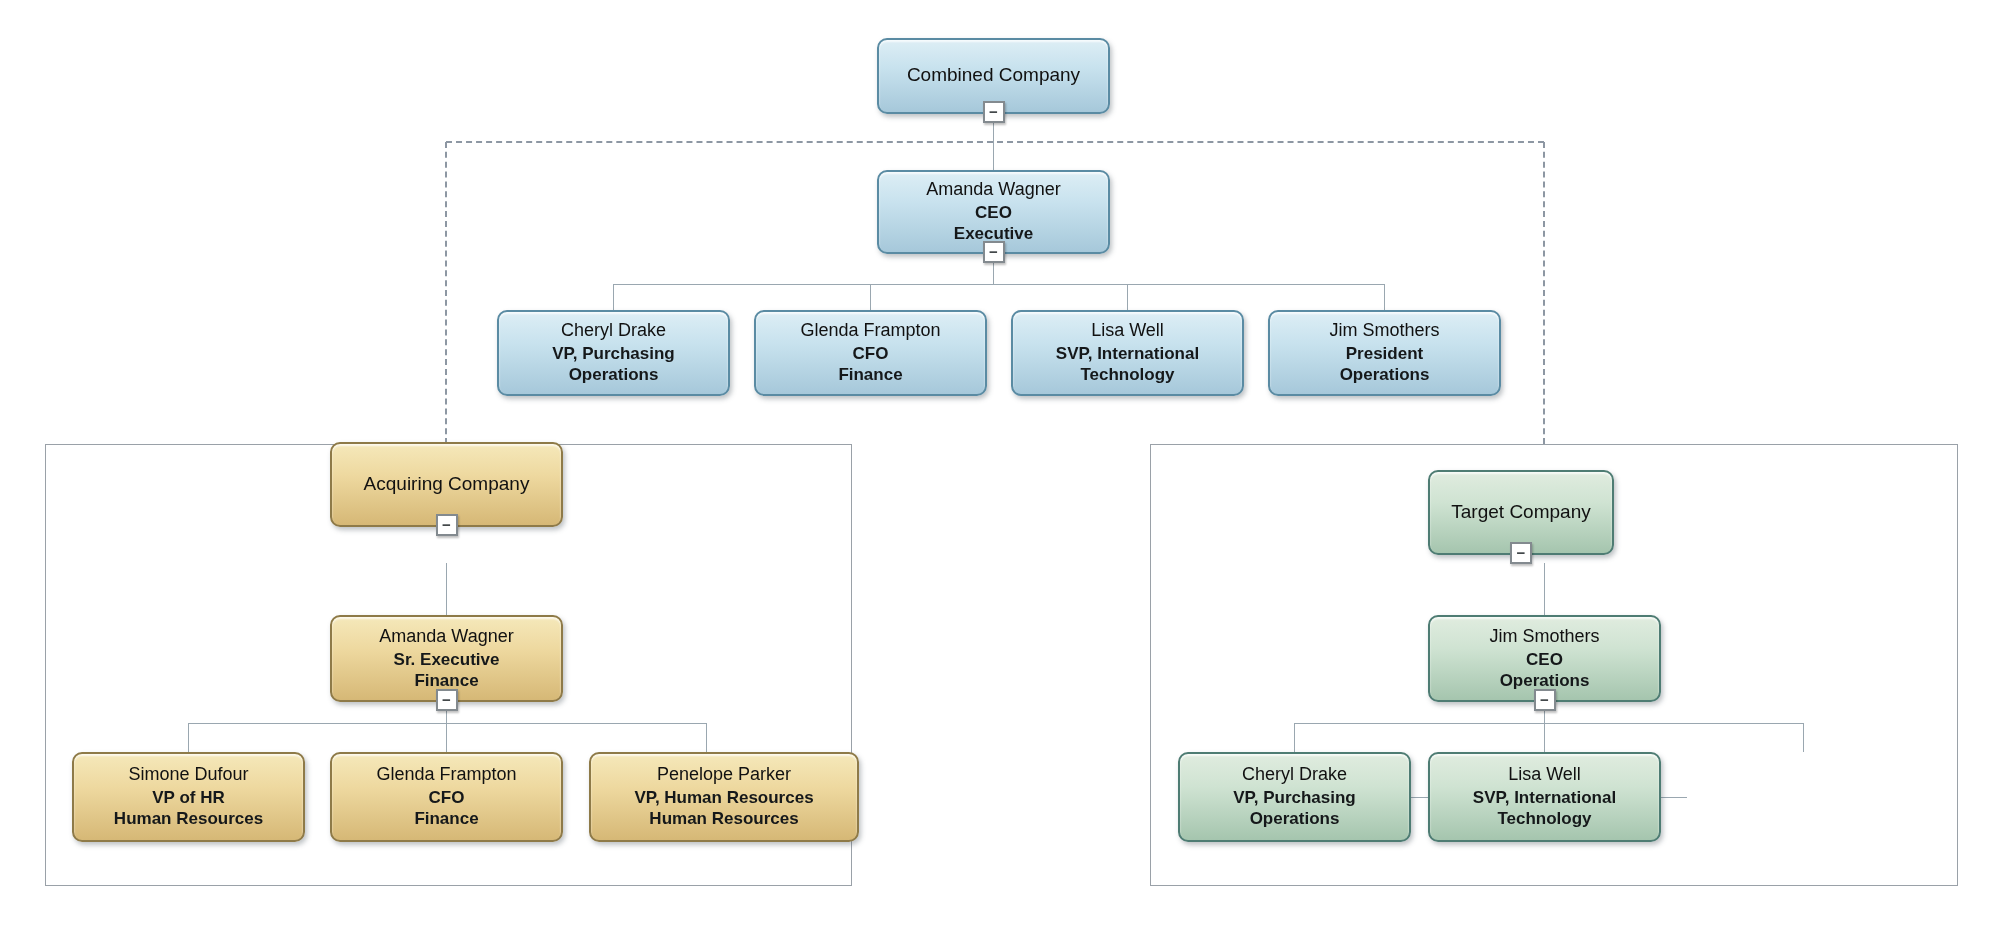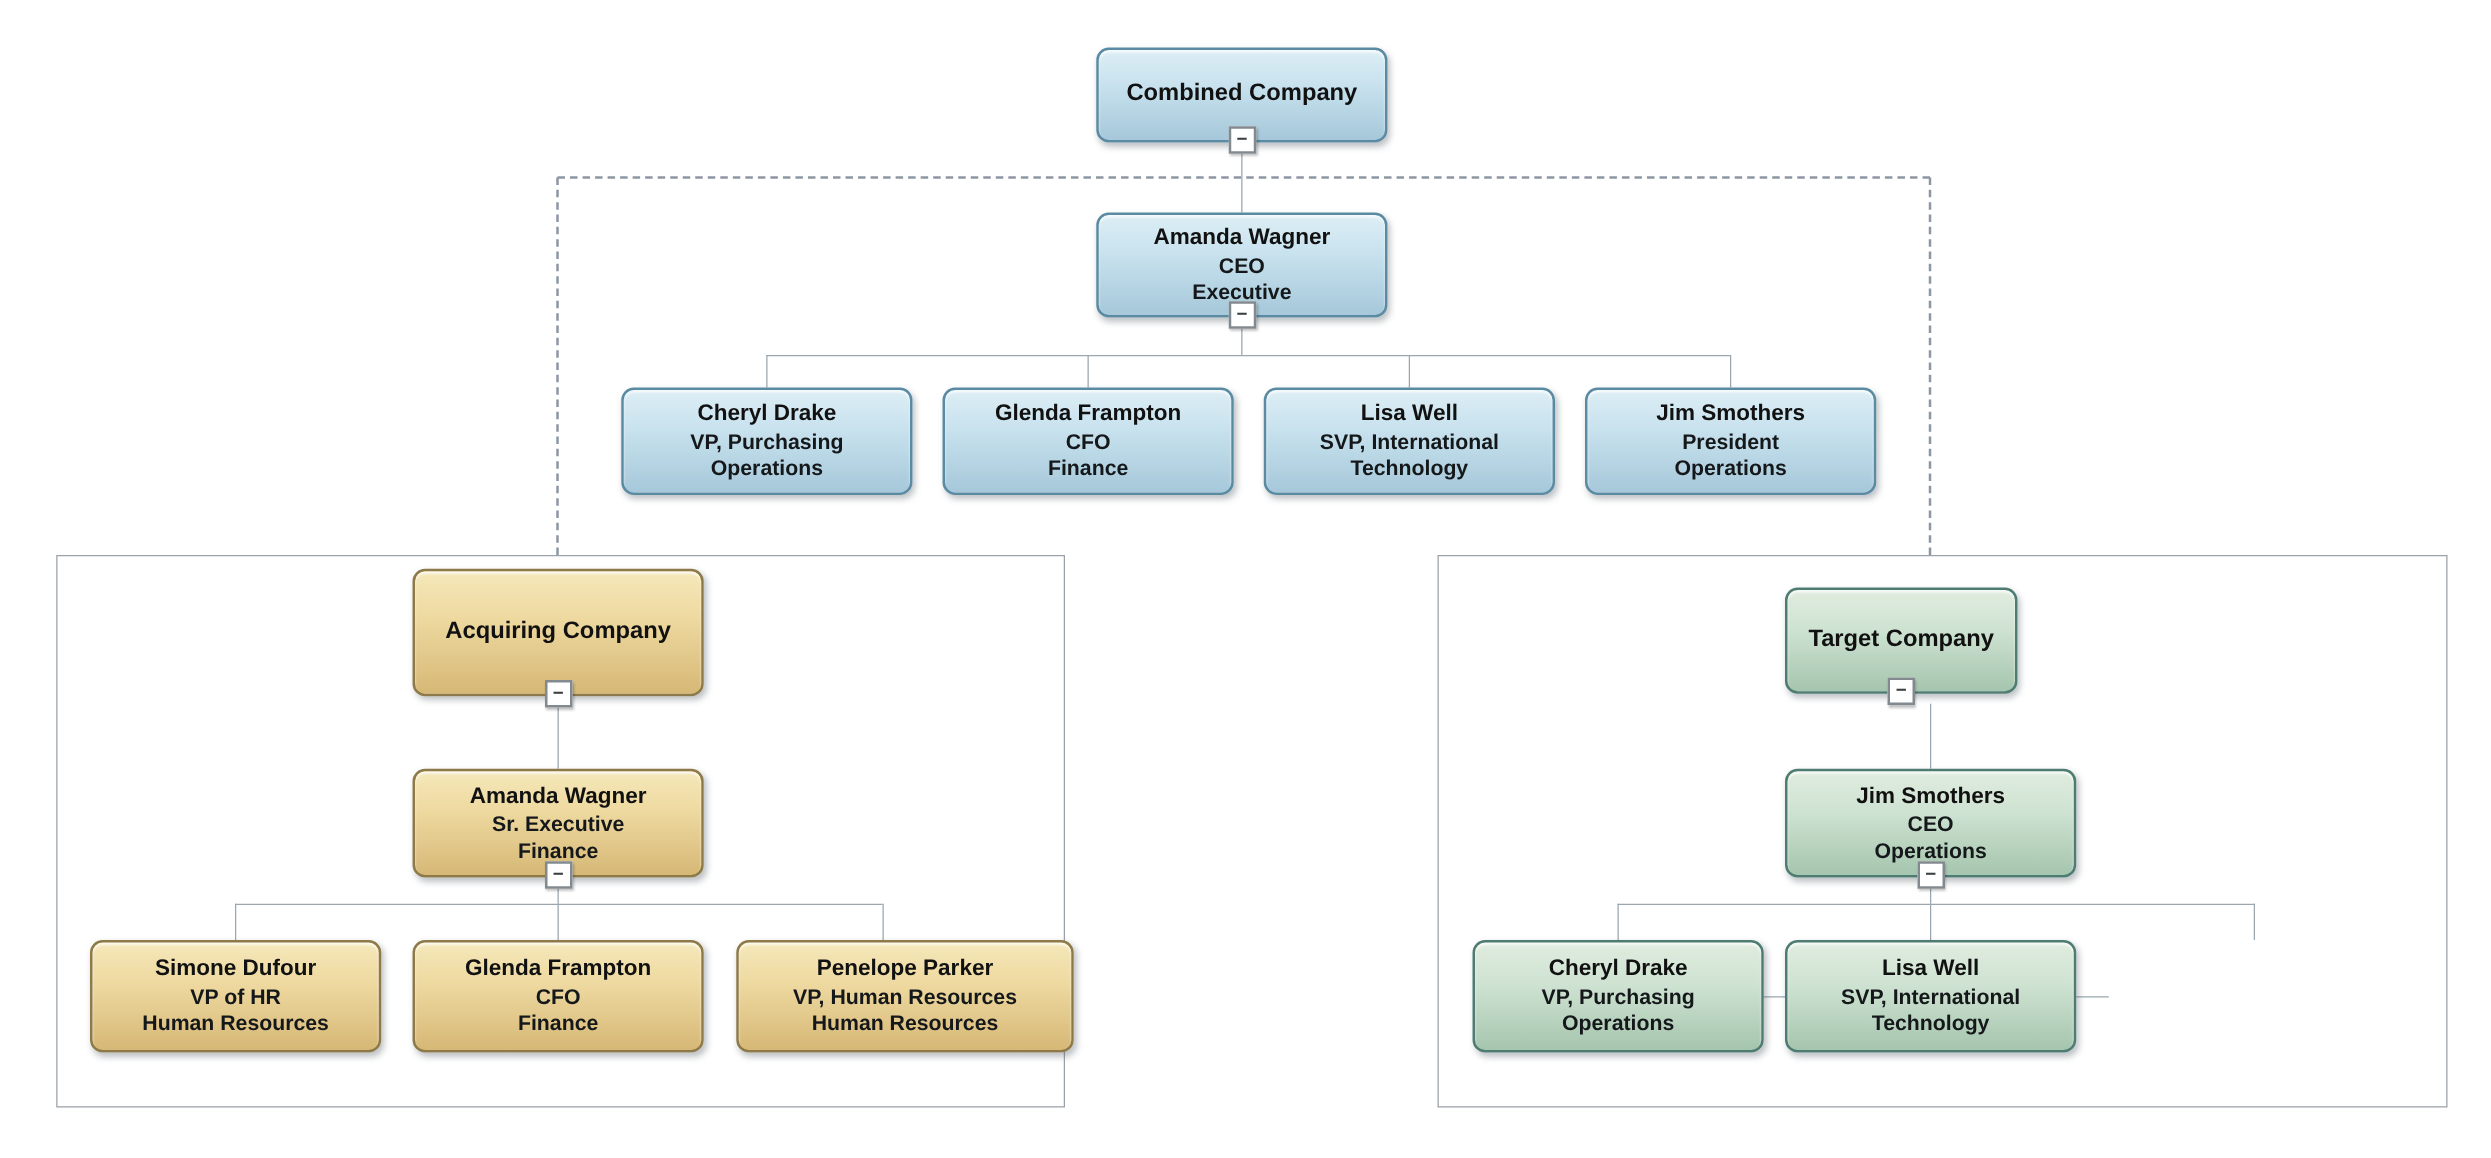--- a/index.html
+++ b/index.html
@@ -33,21 +33,21 @@
     background:linear-gradient(180deg,#ddeef5 0%,#c8e2ee 38%,#a6c8da 100%);
   }
   .node.tan{
     border:2px solid var(--tan-border,#8e7a48);
     background:linear-gradient(180deg,#f5e8ba 0%,#eed9a0 38%,#d6b876 100%);
   }
   .node.green{
     border:2px solid var(--green-border,#4e7c73);
     background:linear-gradient(180deg,#e0ecdf 0%,#cfe3d2 38%,#a5c5ae 100%);
   }
-  .nname{font-size:18px;font-weight:700;color:#111;line-height:1.2;margin-bottom:1px;}
+  .nname{font-size:18px;font-weight:400;color:#111;line-height:1.2;margin-bottom:1px;}
   .nname.big{font-size:19px;}
   .nsub{font-size:17px;color:#15181a;line-height:1.25;font-weight:700;}
   .collapse{
     position:absolute;left:50%;bottom:-11px;transform:translateX(-50%);
     width:18px;height:18px;background:#fff;border:2px solid #838a8f;
     box-shadow:1px 2px 2px rgba(0,0,0,.25);
     display:flex;align-items:center;justify-content:center;z-index:3;
   }
   .minus-icon{
     font-size:15px;font-weight:700;color:#3a3f42;line-height:1;
@@ -124,21 +124,21 @@
     <div class="nsub">SVP, International</div>
     <div class="nsub">Technology</div>
   </div>
 
   <div class="node blue" style="left:1268px;top:310px;width:233px;height:86px">
     <div class="nname">Jim Smothers</div>
     <div class="nsub">President</div>
     <div class="nsub">Operations</div>
   </div>
 
-  <div class="node tan" style="left:330px;top:455px;width:233px;height:102px">
+  <div class="node tan" style="left:330px;top:442px;width:233px;height:85px">
     <div class="nname big">Acquiring Company</div>
     <div class="collapse">
       <span class="minus-icon">−</span>
     </div>
   </div>
 
   <div class="node tan" style="left:330px;top:615px;width:233px;height:87px">
     <div class="nname">Amanda Wagner</div>
     <div class="nsub">Sr. Executive</div>
     <div class="nsub">Finance</div>

